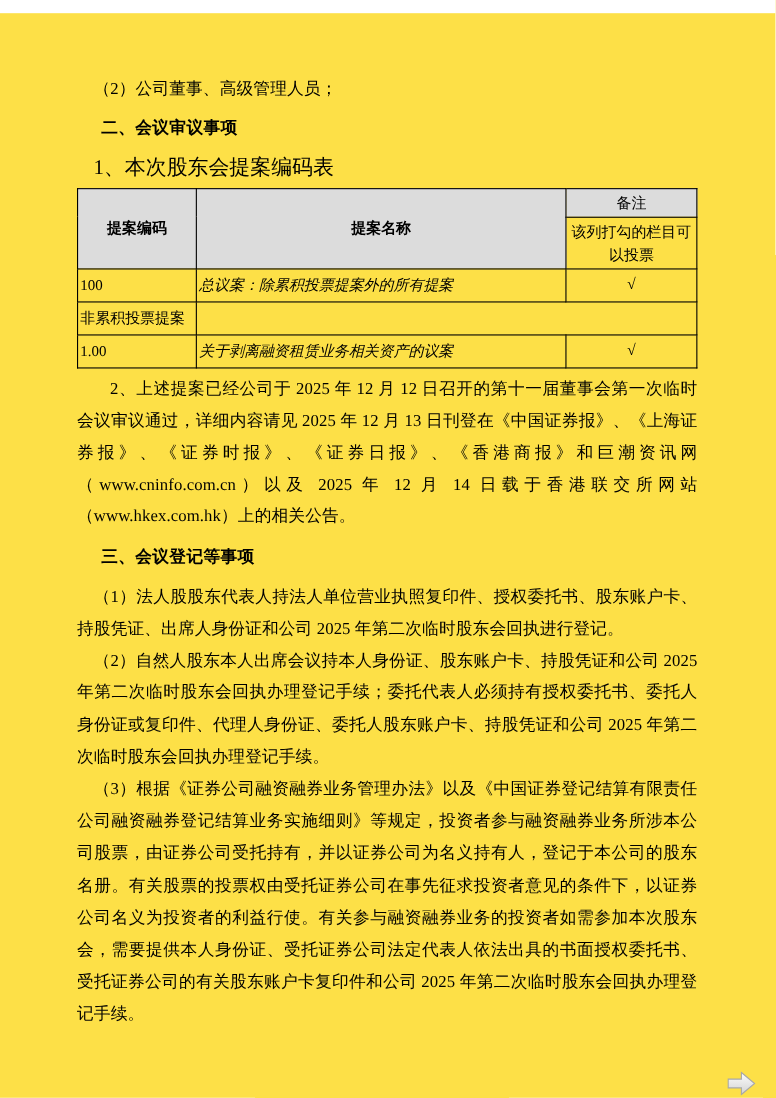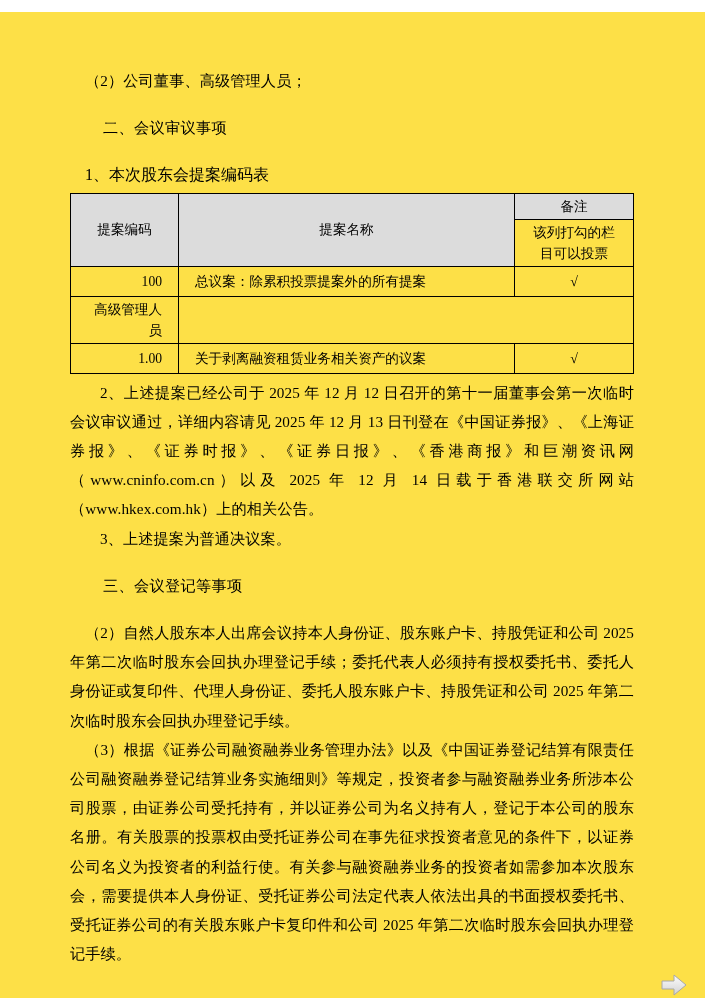--- a/index.html
+++ b/index.html
@@ -38,83 +38,84 @@
     margin: 0;
     letter-spacing: 0.1px;
   }
   .indent1 { text-indent: 15px; }
   .indent2 { text-indent: 30px; }
   .noindent { text-indent: 0; }
 
   .heading {
     font-size: 15.2px;
     line-height: 29.2px;
-    font-weight: normal;
+    font-weight: bold;
     text-indent: 15px;
-    margin: 18px;
+    margin: 7px;
     letter-spacing: 0.3px;
   }
 
   .numitem {
-    font-size: 16px;
+    font-size: 19px;
     line-height: 29.2px;
     text-indent: 15px;
     margin: 0;
   }
 
   
   .tbl-wrap {
     margin-top: 3px;
     margin-bottom: 4px;
   }
   table.proposal {
     border-collapse: collapse;
     width: 563px;
     table-layout: fixed;
     font-size: 13.6px;
   }
   table.proposal td {
     border: 1px solid #000;
-    padding: 2px 16px;
+    padding: 2px 2px;
     vertical-align: middle;
     line-height: 21px;
   }
   .col-a { width: 108px; }
   .col-b { width: 336px; }
   .col-c { width: 119px; }
 
   .hdr {
     background: #dcdcdc;
     text-align: center;
-    font-weight: normal;
+    font-weight: bold;
   }
   .hdr-note {
     background: #dcdcdc;
     text-align: center;
     font-weight: normal;
     height: 18px;
     padding: 0 2px;
     line-height: 18px;
   }
   .subnote {
     text-align: center;
     font-weight: normal;
     line-height: 20px;
     padding: 1px 3px;
     height: 38px;
     margin-left: 44px;
   }
   .cell-code {
-    text-align: right;
+    text-align: left;
     height: 25px;
   }
   .cell-name {
     text-align: left;
     padding-left: 7px;
     height: 25px;
+    font-style: italic;
   }
   .cell-check {
     text-align: center;
     height: 25px;
   }
   .cell-empty { height: 25px; }
   .check-mark { font-size: 14px; }
 
   
   .next-arrow {
@@ -154,38 +155,38 @@
             <td class="subnote">该列打勾的栏目可以投票</td>
           </tr>
 
           <tr>
             <td class="cell-code">100</td>
             <td class="cell-name">总议案：除累积投票提案外的所有提案</td>
             <td class="cell-check check-mark">√</td>
           </tr>
 
           <tr>
-            <td class="cell-code">高级管理人员</td>
+            <td class="cell-code">非累积投票提案</td>
             <td class="cell-empty" colspan="2"></td>
           </tr>
 
           <tr>
             <td class="cell-code">1.00</td>
             <td class="cell-name">关于剥离融资租赁业务相关资产的议案</td>
             <td class="cell-check check-mark">√</td>
           </tr>
         </tbody>
       </table>
     </div>
 
     <p class="para indent2">2、上述提案已经公司于 2025 年 12 月 12 日召开的第十一届董事会第一次临时会议审议通过，详细内容请见 2025 年 12 月 13 日刊登在《中国证券报》、《上海证券报》、《证券时报》、《证券日报》、《香港商报》和巨潮资讯网（www.cninfo.com.cn）以及 2025 年 12 月 14 日载于香港联交所网站（www.hkex.com.hk）上的相关公告。</p>
-    <p class="para indent2">3、上述提案为普通决议案。</p>
 
     <p class="heading">三、会议登记等事项</p>
 
+    <p class="para indent1">（1）法人股股东代表人持法人单位营业执照复印件、授权委托书、股东账户卡、持股凭证、出席人身份证和公司 2025 年第二次临时股东会回执进行登记。</p>
     <p class="para indent1">（2）自然人股东本人出席会议持本人身份证、股东账户卡、持股凭证和公司 2025 年第二次临时股东会回执办理登记手续；委托代表人必须持有授权委托书、委托人身份证或复印件、代理人身份证、委托人股东账户卡、持股凭证和公司 2025 年第二次临时股东会回执办理登记手续。</p>
     <p class="para indent1">（3）根据《证券公司融资融券业务管理办法》以及《中国证券登记结算有限责任公司融资融券登记结算业务实施细则》等规定，投资者参与融资融券业务所涉本公司股票，由证券公司受托持有，并以证券公司为名义持有人，登记于本公司的股东名册。有关股票的投票权由受托证券公司在事先征求投资者意见的条件下，以证券公司名义为投资者的利益行使。有关参与融资融券业务的投资者如需参加本次股东会，需要提供本人身份证、受托证券公司法定代表人依法出具的书面授权委托书、受托证券公司的有关股东账户卡复印件和公司 2025 年第二次临时股东会回执办理登记手续。</p>
 
   </div>
 
   <div class="next-arrow">
     <svg width="26" height="22" viewBox="0 0 26 22" xmlns="http://www.w3.org/2000/svg">
       <defs>
         <linearGradient id="arrGrad" x1="0" y1="0" x2="0" y2="1">
           <stop offset="0%" stop-color="#fdfdfd"></stop>

